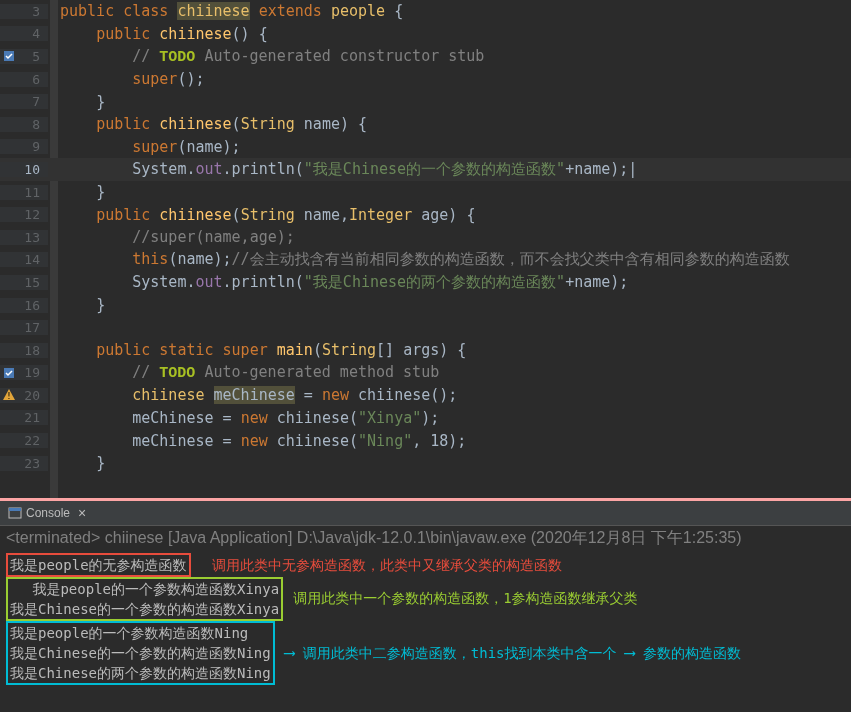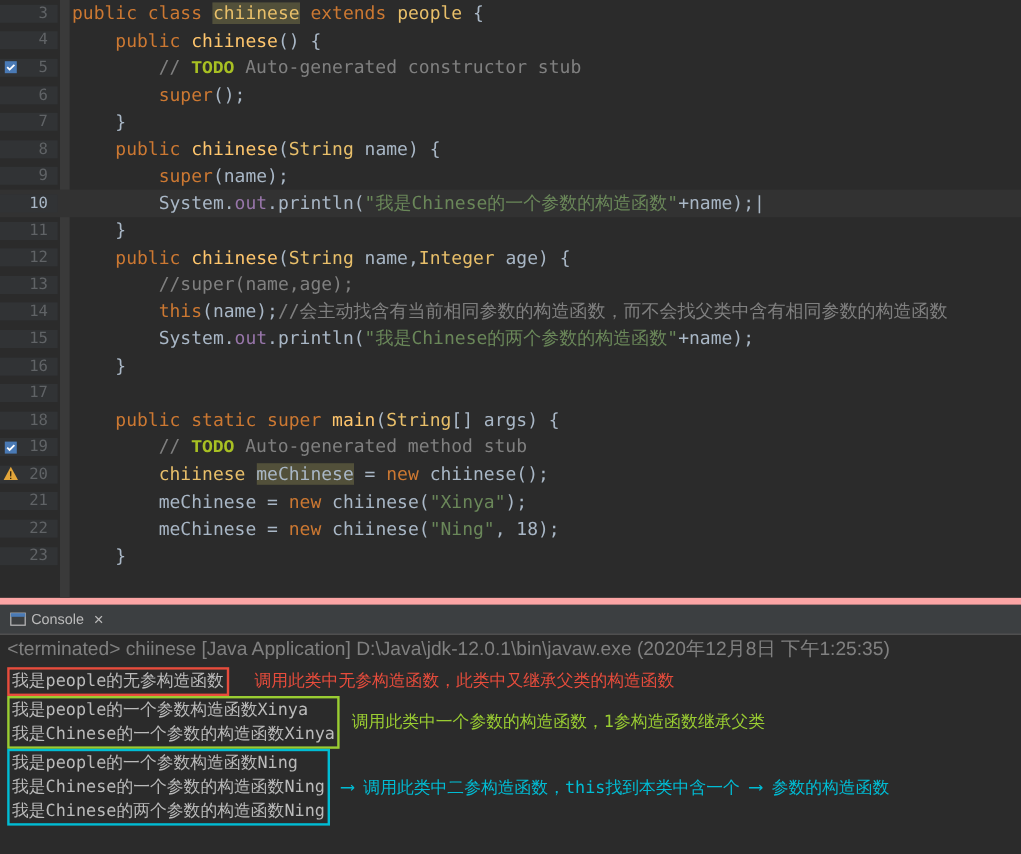--- a/index.html
+++ b/index.html
@@ -55,21 +55,21 @@
     .kw { color: #cc7832; }
     .cls { color: #e8bf6a; }
     .str { color: #6a8759; }
     .cmt { color: #808080; }
     .td { color: #a8c023; font-weight: bold; font-family: Liberation Mono, monospace; }
     .mth { color: #ffc66d; }
     .fld { color: #9876aa; }
     .warn { background: #52503a; }
     .console-panel {
       background: #2b2b2b;
-      border-top: 6px solid #fca5a5;
+      border-top: 3px solid #fca5a5;
     }
     .console-tab {
       background: #3c3f41;
       padding: 4px 8px;
       display: flex;
       align-items: center;
       gap: 4px;
       border-bottom: 1px solid #555;
     }
     .console-tab-icon {
@@ -246,21 +246,21 @@
     </span>
     <span class="console-tab-label">Console</span>
     <span class="console-close">×</span>
   </div>
   <div class="console-header">&lt;terminated&gt; chiinese [Java Application] D:\Java\jdk-12.0.1\bin\javaw.exe (2020年12月8日 下午1:25:35)</div>
   <div class="console-output">
     <div class="console-line">
       <span class="box-red">我是people的无参构造函数</span>
       <span class="ann-red" style="margin-left:13px;font-family:Liberation Mono, monospace;">调用此类中无参构造函数，此类中又继承父类的构造函数</span>
     </div>
-    <div style="display:flex; align-items:center; gap:10px;">
+    <div style="display:flex; align-items:center; gap:10px;text-align:right;">
       <span class="box-green">
         <div class="console-line">我是people的一个参数构造函数Xinya</div>
         <div class="console-line">我是Chinese的一个参数的构造函数Xinya</div>
       </span>
       <span class="ann-green">调用此类中一个参数的构造函数，1参构造函数继承父类</span>
     </div>
     <div style="display:flex; align-items:center; gap:10px;">
       <span class="box-cyan">
         <div class="console-line">我是people的一个参数构造函数Ning</div>
         <div class="console-line">我是Chinese的一个参数的构造函数Ning</div>

